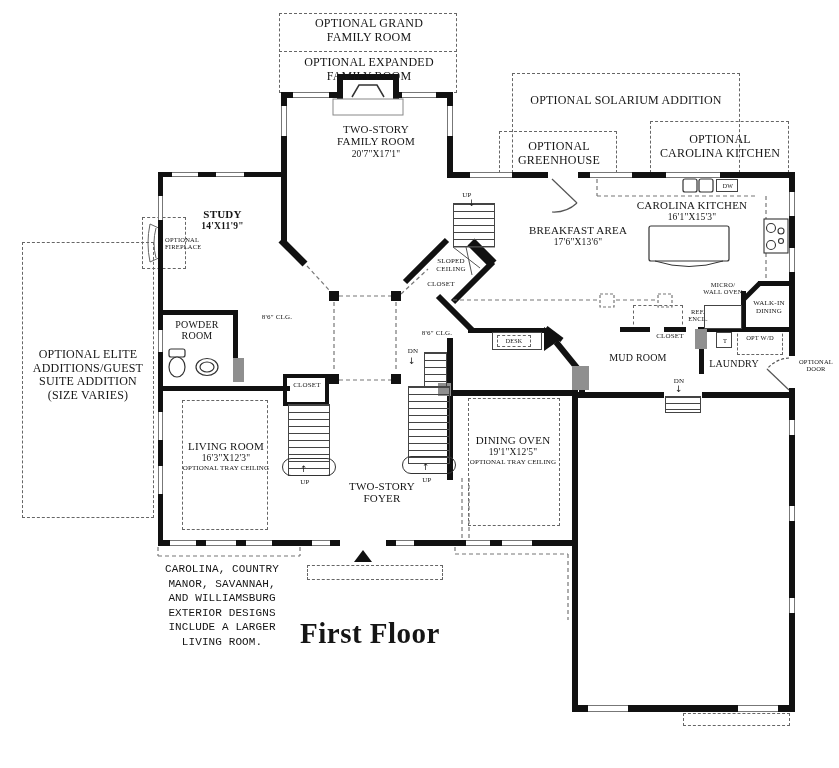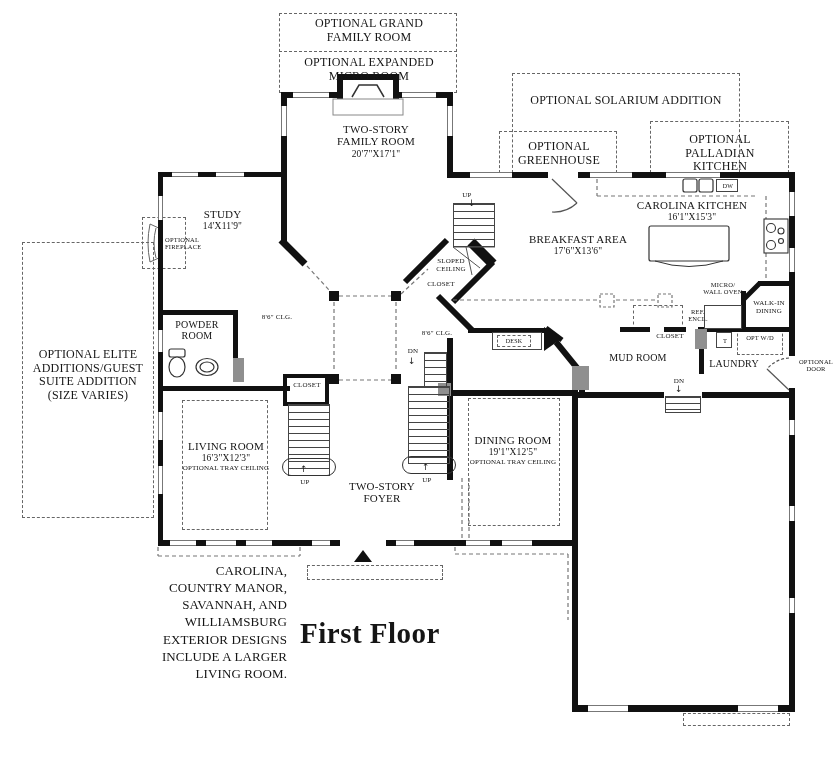--- a/index.html
+++ b/index.html
@@ -9,21 +9,21 @@
   .win{position:absolute;background:#fff;border-top:1px solid #777;border-bottom:1px solid #777;box-sizing:border-box;}
   .winv{position:absolute;background:#fff;border-left:1px solid #777;border-right:1px solid #777;box-sizing:border-box;}
   .gap{position:absolute;background:#fff;}
   .gblock{position:absolute;background:#8f8f8f;}
   .dbox{position:absolute;border:1.2px dashed #666;box-sizing:border-box;}
   .dline-h{position:absolute;border-top:1.2px dashed #666;}
   .lbl{position:absolute;text-align:center;line-height:1.13;letter-spacing:.2px;}
   .s11{font-size:11px;} .s10{font-size:10px;} .s95{font-size:12px;} .s7{font-size:7px;} .s65{font-size:6.5px;} .s6{font-size:6px;}
   .dims{font-size:9.5px;margin-top:1px;}
   .tray{font-size:7px;margin-top:1px;letter-spacing:.1px;}
-  .note{position:absolute;font-size:13px;line-height:1.32;text-align:right;letter-spacing:.1px;}
+  .note{position:absolute;font-size:11px;line-height:1.32;text-align:center;letter-spacing:.1px;font-family:Liberation Mono, monospace;}
   .stairs{position:absolute;background:repeating-linear-gradient(to bottom,#444 0,#444 1px,transparent 1px,transparent 7px);border:1px solid #444;box-sizing:border-box;}
   .rail{position:absolute;border:1.5px solid #333;border-radius:9px;background:transparent;}
   .arr{position:absolute;font-family:"DejaVu Sans",sans-serif;font-size:9px;color:#222;}
   .tri-up{position:absolute;width:0;height:0;border-left:9px solid transparent;border-right:9px solid transparent;border-bottom:12px solid #111;}
   .col{position:absolute;width:10px;height:10px;background:#111;}
   .title{position:absolute;font-weight:bold;font-size:29px;text-align:center;letter-spacing:.5px;}
   .box-thin{position:absolute;border:1px solid #444;box-sizing:border-box;background:#fff;}
   svg.linework{position:absolute;left:0;top:0;}
 </style>
 </head>
@@ -226,39 +226,39 @@
     <div class="lbl s65" style="left:0;top:4px;width:16px;">T</div>
   </div>
   <div class="box-thin" style="left:492px;top:332px;width:50px;height:18px;"></div>
   <div class="dbox" style="left:497px;top:335px;width:34px;height:12px;">
     <div class="lbl s6" style="left:0;top:2px;width:32px;">DESK</div>
   </div>
 
   <div class="tri-up" style="left:354px;top:550px;"></div>
 
   <div class="lbl s95" style="left:292px;top:17px;width:154px;">OPTIONAL GRAND FAMILY ROOM</div>
-  <div class="lbl s95" style="left:296px;top:56px;width:146px;">OPTIONAL EXPANDED MICRO ROOM</div>
+  <div class="lbl s95" style="left:296px;top:56px;width:146px;">OPTIONAL EXPANDED FAMILY ROOM</div>
   <div class="lbl s95" style="left:530px;top:94px;width:192px;">OPTIONAL SOLARIUM ADDITION</div>
   <div class="lbl s95" style="left:512px;top:140px;width:94px;">OPTIONAL GREENHOUSE</div>
-  <div class="lbl s95" style="left:658px;top:133px;width:124px;">OPTIONAL PALLADIAN KITCHEN</div>
+  <div class="lbl s95" style="left:658px;top:133px;width:124px;">OPTIONAL CAROLINA KITCHEN</div>
 
   <div class="lbl" style="left:328px;top:123px;width:96px;">
     <div class="s11">TWO-STORY FAMILY ROOM</div>
     <div class="dims">20'7"X17'1"</div>
   </div>
-  <div class="lbl" style="left:180px;top:208px;width:85px;">
+  <div class="lbl" style="left:180px;top:208px;width:85px;font-weight:bold;">
     <div class="s11">STUDY</div>
     <div class="dims">14'X11'9"</div>
   </div>
   <div class="lbl s65" style="left:165px;top:236px;width:44px;text-align:left;">OPTIONAL FIREPLACE</div>
   <div class="lbl s95" style="left:26px;top:348px;width:124px;">OPTIONAL ELITE ADDITIONS/GUEST SUITE ADDITION (SIZE VARIES)</div>
   <div class="lbl s10" style="left:166px;top:319px;width:62px;">POWDER ROOM</div>
   <div class="lbl s7" style="left:256px;top:314px;width:42px;">8'6" CLG.</div>
   <div class="lbl s7" style="left:416px;top:330px;width:42px;">8'6" CLG.</div>
-  <div class="lbl" style="left:518px;top:233px;width:120px;">
+  <div class="lbl" style="left:518px;top:224px;width:120px;">
     <div class="s11">BREAKFAST AREA</div>
     <div class="dims">17'6"X13'6"</div>
   </div>
   <div class="lbl" style="left:636px;top:199px;width:112px;">
     <div class="s11">CAROLINA KITCHEN</div>
     <div class="dims">16'1"X15'3"</div>
   </div>
   <div class="lbl s65" style="left:702px;top:281px;width:42px;">MICRO/ WALL OVEN</div>
   <div class="lbl s7" style="left:746px;top:300px;width:46px;">WALK-IN DINING</div>
   <div class="lbl s65" style="left:684px;top:308px;width:28px;">REF. ENCL.</div>
@@ -269,21 +269,21 @@
   <div class="lbl s65" style="left:794px;top:358px;width:44px;">OPTIONAL DOOR</div>
   <div class="lbl s7" style="left:428px;top:258px;width:46px;">SLOPED CEILING</div>
   <div class="lbl s7" style="left:420px;top:281px;width:42px;">CLOSET</div>
   <div class="lbl s7" style="left:288px;top:382px;width:38px;">CLOSET</div>
   <div class="lbl" style="left:178px;top:440px;width:96px;">
     <div class="s11">LIVING ROOM</div>
     <div class="dims">16'3"X12'3"</div>
     <div class="tray">OPTIONAL TRAY CEILING</div>
   </div>
   <div class="lbl" style="left:462px;top:434px;width:102px;">
-    <div class="s11">DINING ROOM</div>
+    <div class="s11">DINING OVEN</div>
     <div class="dims">19'1"X12'5"</div>
     <div class="tray">OPTIONAL TRAY CEILING</div>
   </div>
   <div class="lbl s11" style="left:330px;top:480px;width:104px;">TWO-STORY FOYER</div>
 
   <div class="lbl s7" style="left:456px;top:192px;width:22px;">UP</div>
   <div class="arr" style="left:468px;top:198px;">↓</div>
   <div class="arr" style="left:300px;top:464px;">↑</div>
   <div class="lbl s7" style="left:294px;top:479px;width:22px;">UP</div>
   <div class="arr" style="left:422px;top:462px;">↑</div>

